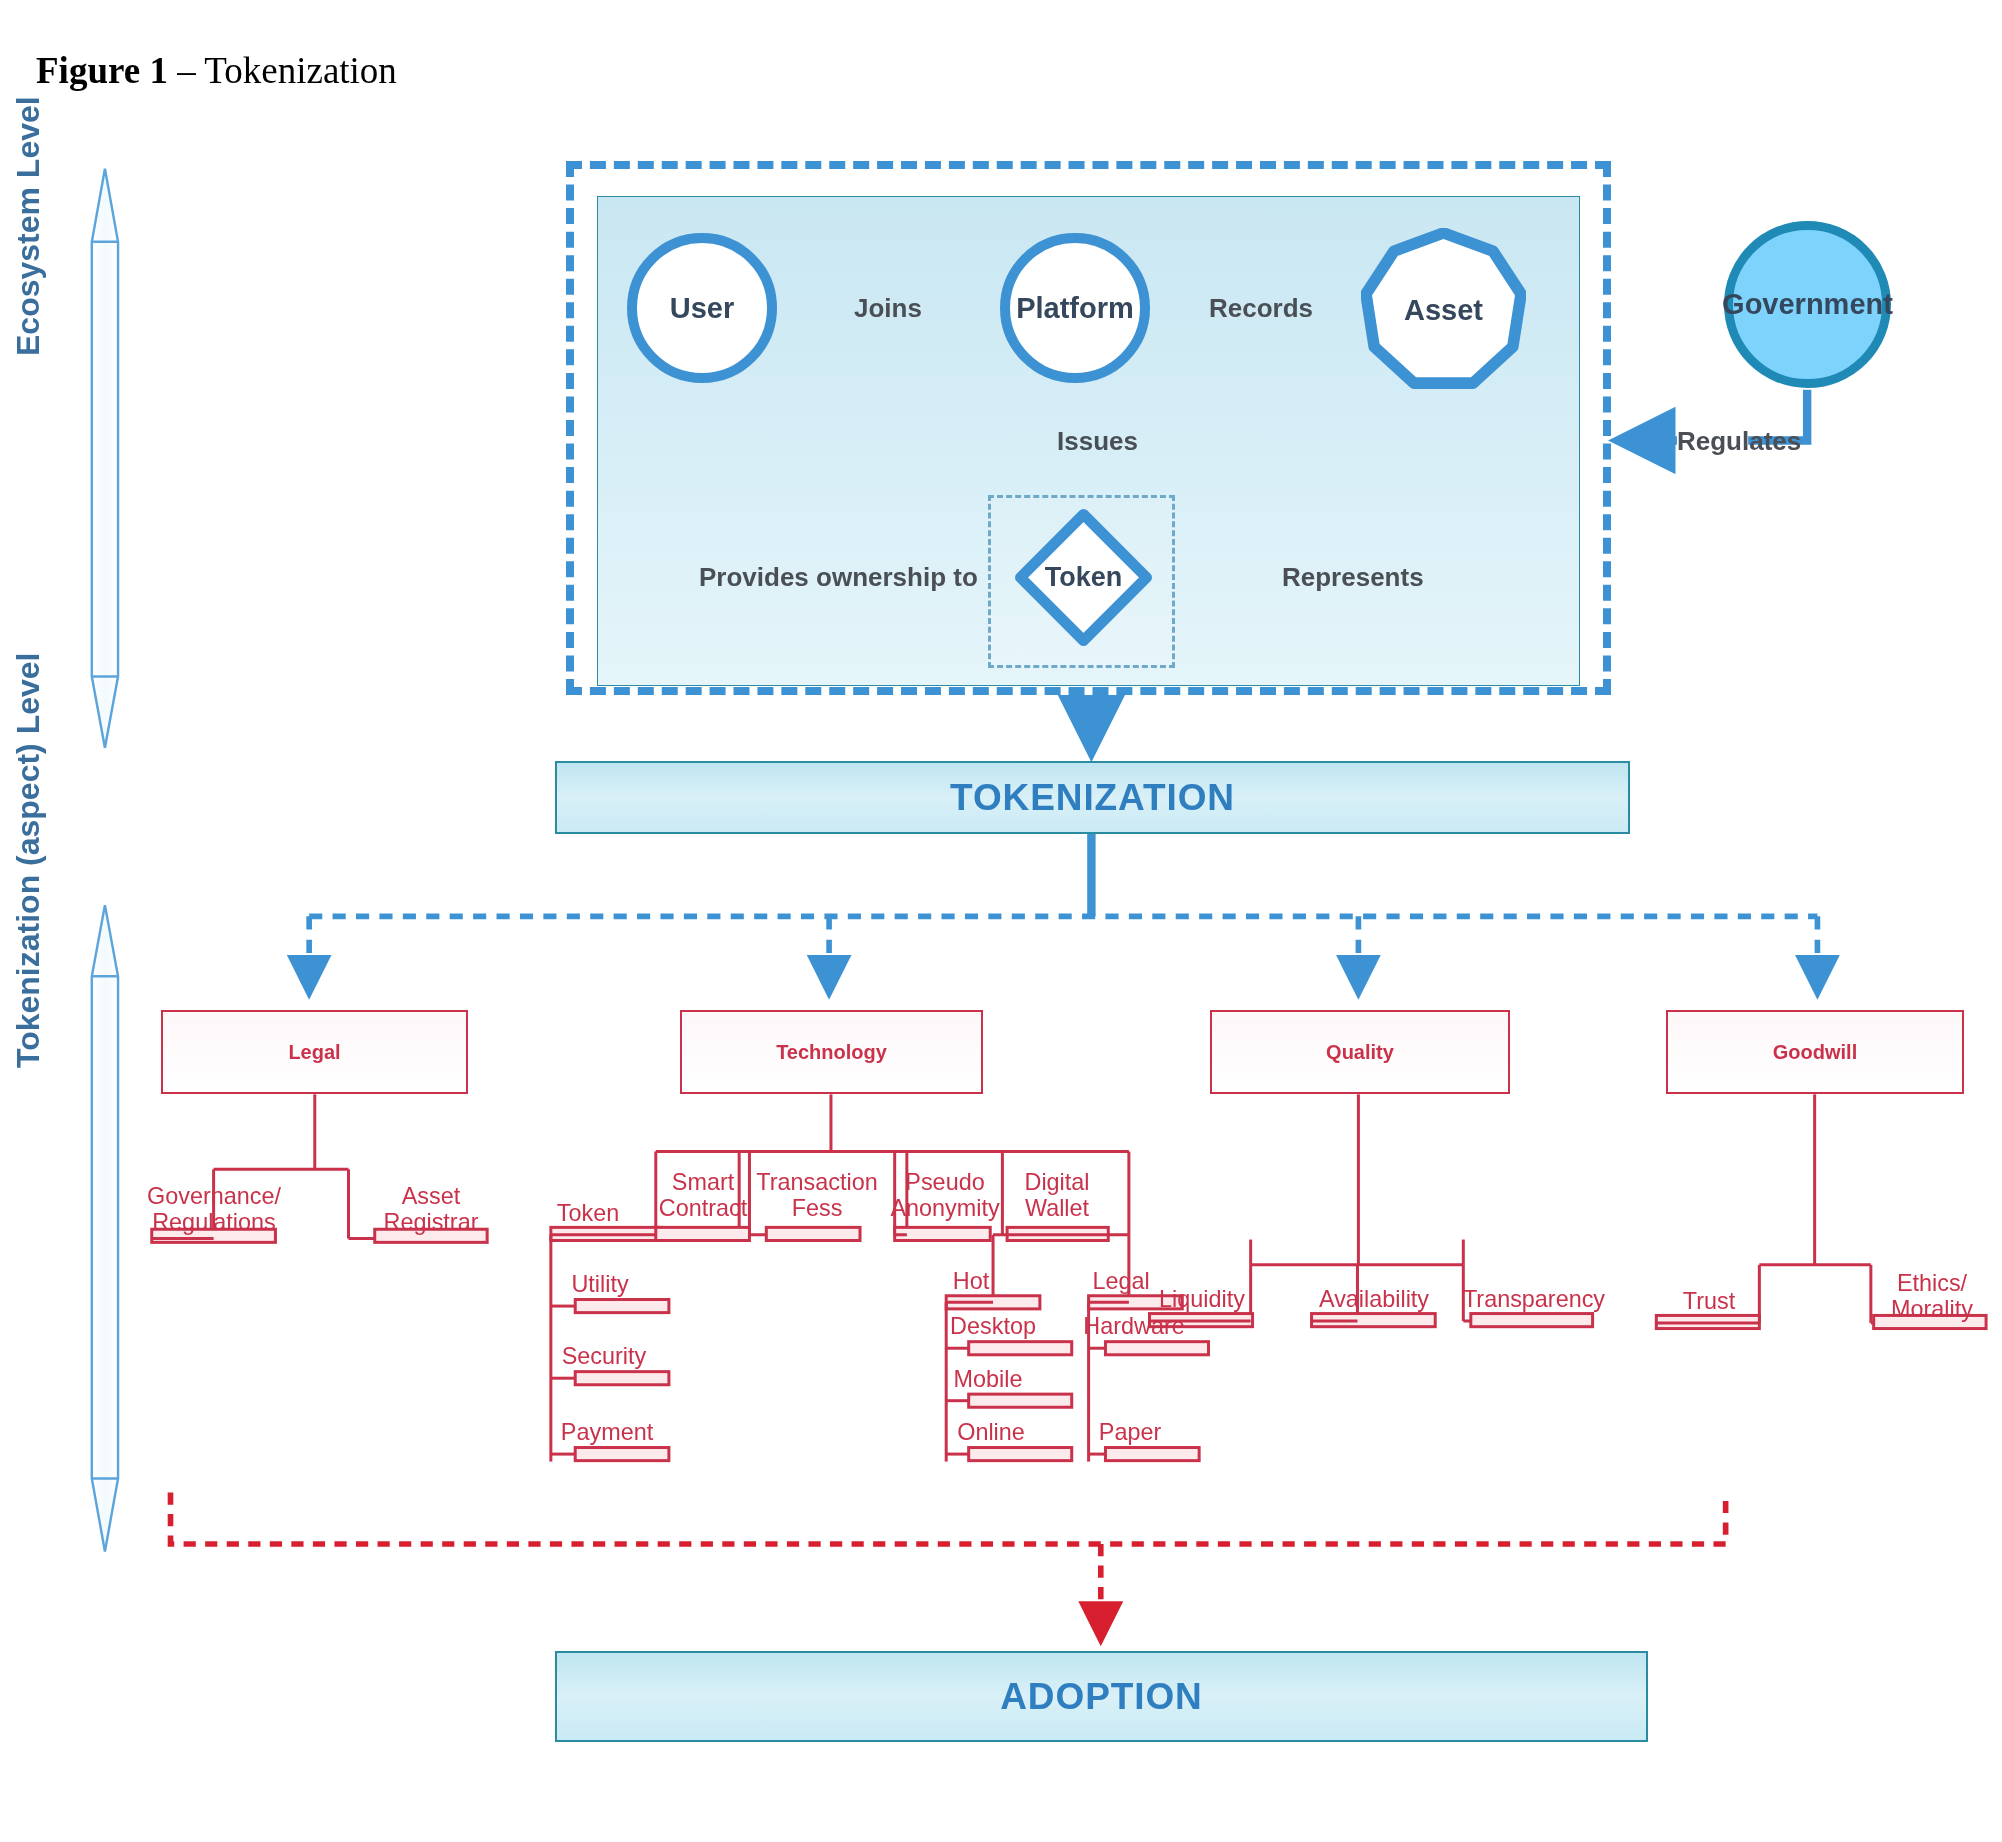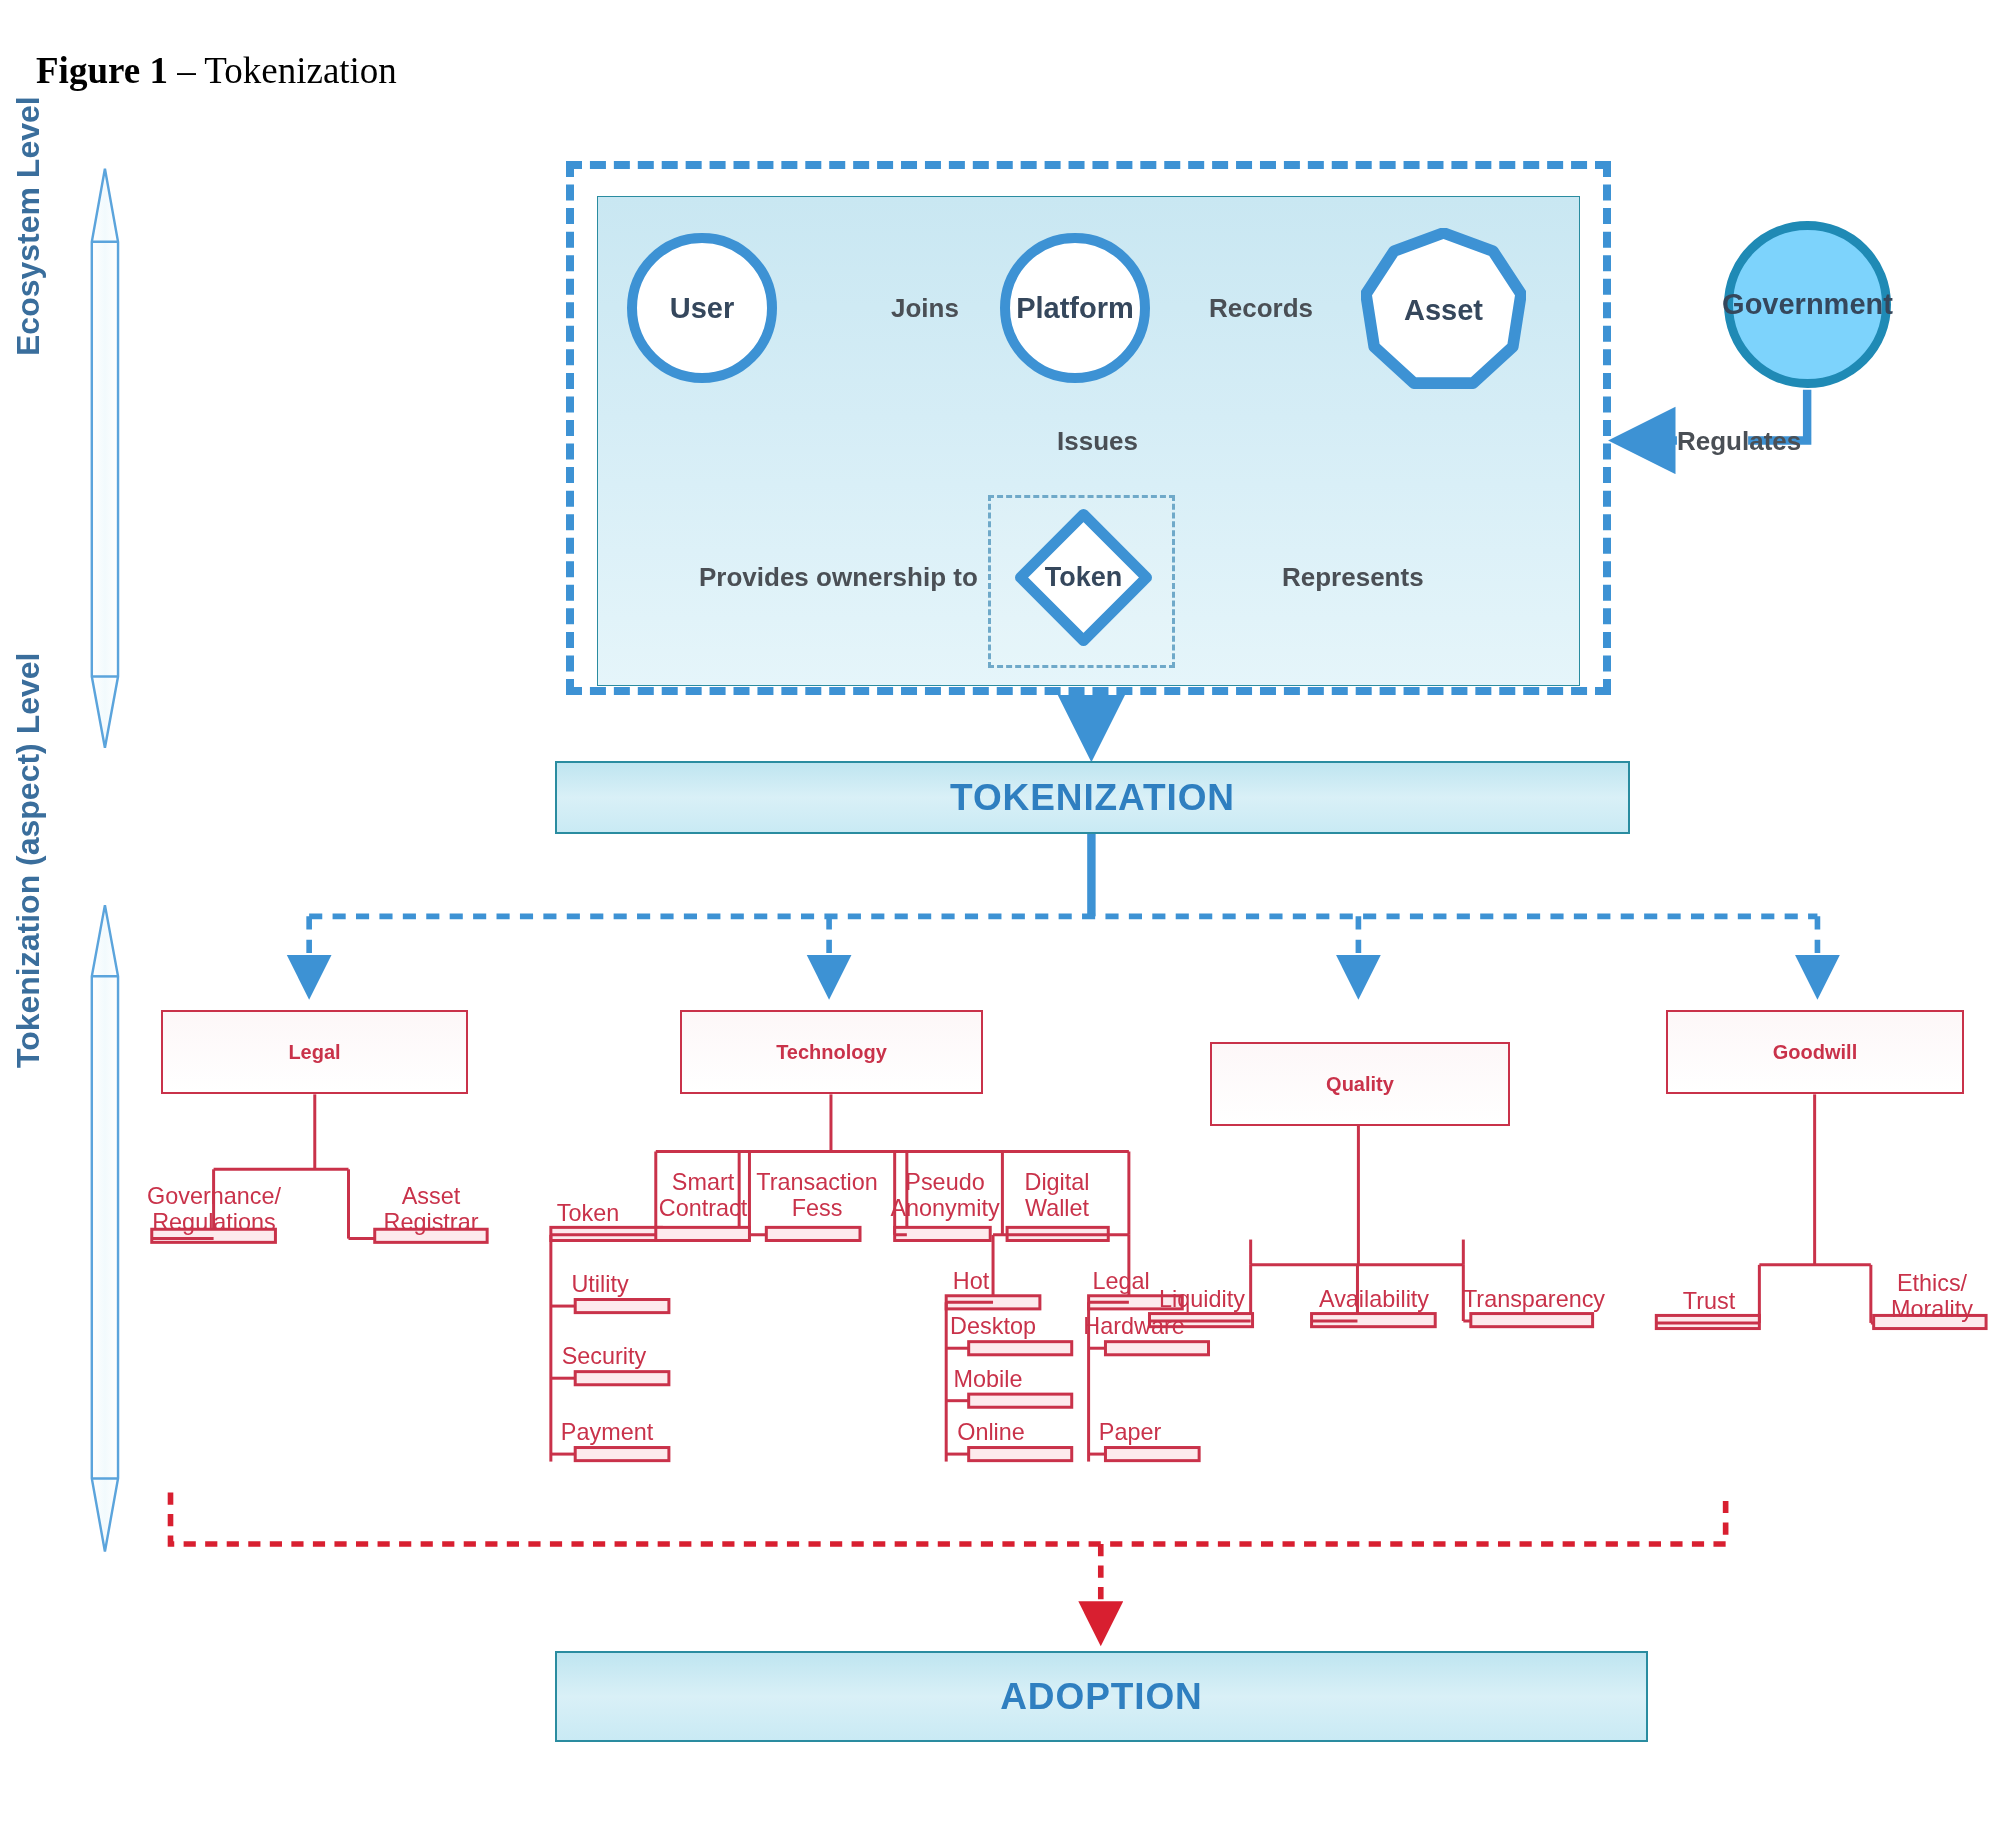--- a/index.html
+++ b/index.html
@@ -103,21 +103,21 @@
   .aspect-box{
     position:absolute;
     border:2.8px solid #c9324a;
     background:linear-gradient(180deg,#fdf7f8 0%,#ffffff 100%);
     display:flex;align-items:center;justify-content:center;
     box-sizing:border-box;
     color:#c9324a;font-size:20px;font-weight:600;
   }
   #aspect-legal{left:161px;top:1010px;width:307px;height:84px;}
   #aspect-technology{left:680px;top:1010px;width:303px;height:84px;}
-  #aspect-quality{left:1210px;top:1010px;width:300px;height:84px;margin-top:32px;}
+  #aspect-quality{left:1210px;top:1010px;width:300px;height:84px;}
   #aspect-goodwill{left:1666px;top:1010px;width:298px;height:84px;}
 
   
   .leaf{
     position:absolute;
     color:#c9324a;font-size:23.4px;line-height:1.08;
     text-align:center;white-space:nowrap;
     transform:translateX(-50%);
   }
   .leaf.two-line{line-height:1.12;}
@@ -322,21 +322,21 @@
 </div>
 
 <div id="token-dashbox"></div>
 <div id="node-token">
   <svg class="dia" viewBox="0 0 100 100">
     <polygon points="50,4 96,50 50,96 4,50" fill="#ffffff" stroke="#3d92d4" stroke-width="8" stroke-linejoin="round"></polygon>
   </svg>
   <span class="lbl">Token</span>
 </div>
 
-<div class="edge-label" style="left:854px;top:293px;margin-left:37px;">Joins</div>
+<div class="edge-label" style="left:854px;top:293px;">Joins</div>
 <div class="edge-label" style="left:1209px;top:293px;">Records</div>
 <div class="edge-label" style="left:1057px;top:426px;">Issues</div>
 <div class="edge-label" style="left:1282px;top:562px;">Represents</div>
 <div class="edge-label" style="left:699px;top:562px;">Provides ownership to</div>
 <div class="edge-label" style="left:1677px;top:426px;">Regulates</div>
 
 <div class="banner" id="banner-tokenization">
   <span>TOKENIZATION</span>
 </div>
 <div class="banner" id="banner-adoption">

